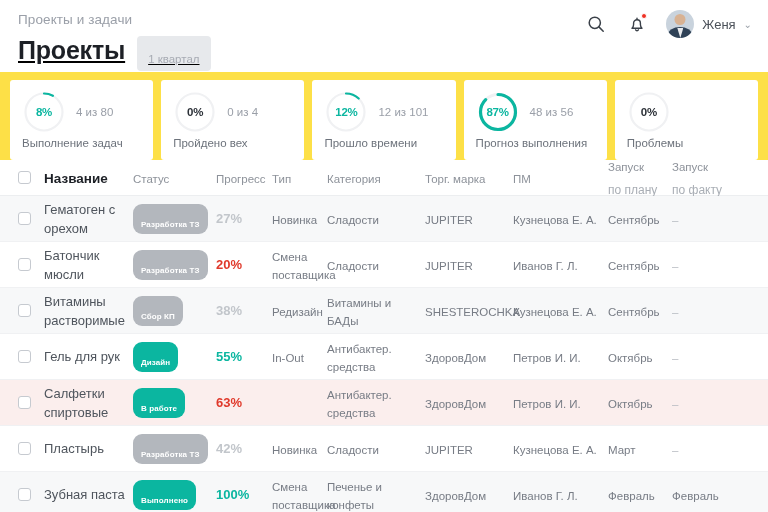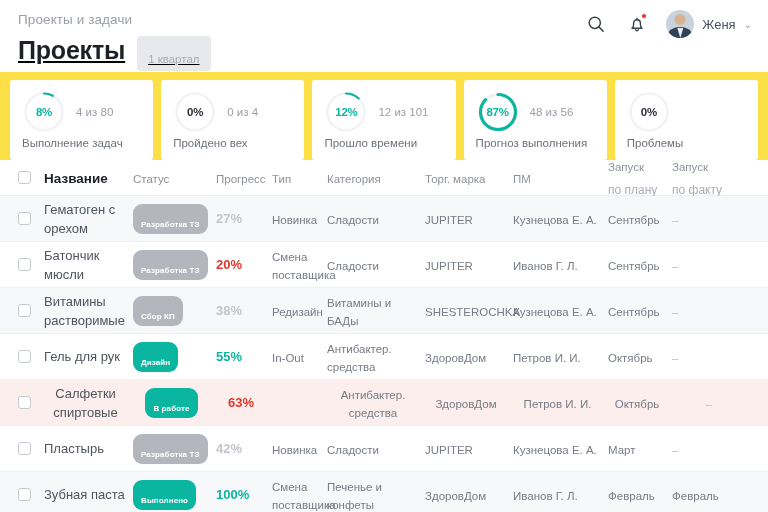--- a/index.html
+++ b/index.html
@@ -93,21 +93,21 @@
     position: absolute; left: 0; top: 160px; width: 768px; height: 352px;
     background: #fff; overflow: hidden;
   }
   .trow {
     display: flex; align-items: center; width: 768px;
     border-bottom: 1px solid #f0f1f3; position: relative;
   }
   .thead { height: 36px; background: #fff; border-bottom: 1px solid #eceef0; }
   .tbody-row { height: 46px; }
   .tbody-row.alt { background: #f7f8f9; }
-  .tbody-row.warn { background: #fbeeed; text-align: center; }
+  .tbody-row.warn { background: #fbeeed; }
 
   .c { flex: none; padding-right: 6px; }
   .c-check  { width: 44px; padding-left: 18px; }
   .c-name   { width: 89px; }
   .c-status { width: 83px; }
   .c-prog   { width: 56px; }
   .c-type   { width: 55px; }
   .c-cat    { width: 98px; }
   .c-brand  { width: 88px; }
   .c-pm     { width: 95px; }

